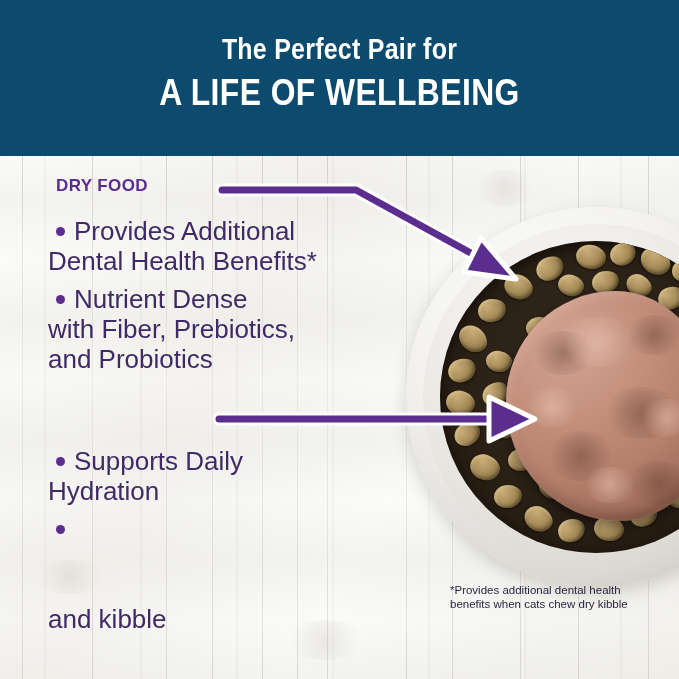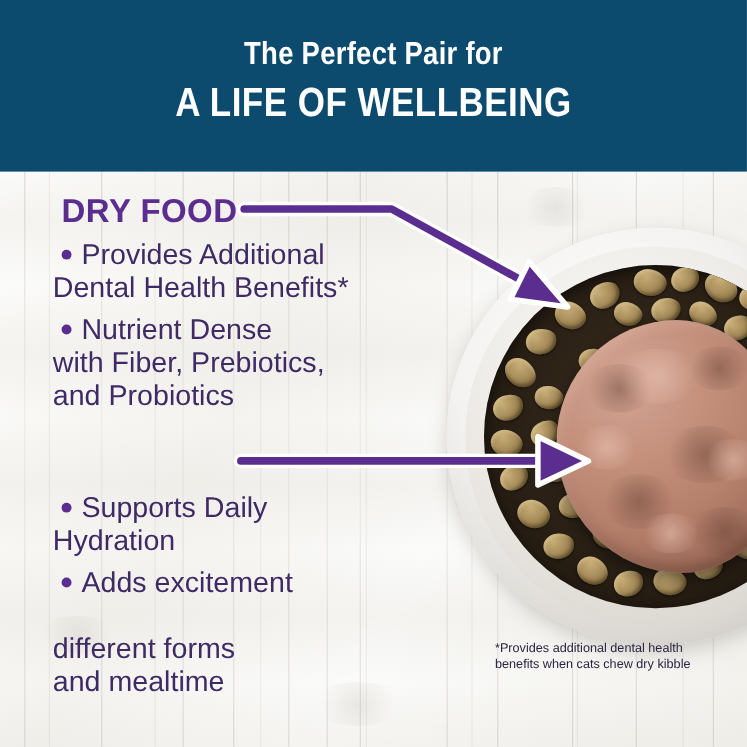--- a/index.html
+++ b/index.html
@@ -146,21 +146,21 @@
     position: absolute;
     left: 0; top: 0;
     width: 679px; height: 679px;
     pointer-events: none;
   }
 
   
   .section-head {
     position: absolute;
     color: #5b2d8e;
-    font-size: 30px;
+    font-size: 17px;
     font-weight: bold;
     letter-spacing: 0.4px;
     white-space: nowrap;
   }
   .bullet-block {
     position: absolute;
     color: #3f2a66;
     font-size: 26px;
     line-height: 30px;
     font-weight: normal;
@@ -291,24 +291,24 @@
     <span>and Probiotics</span>
   </div>
 
 
   <div class="bullet-block" style="left:48px; top:446px;">
     <span class="dot"></span><span>Supports Daily</span><br>
     <span>Hydration</span>
   </div>
 
   <div class="bullet-block" style="left:48px; top:514px;">
-    <span class="dot"></span><span>Adds excitement</span><br>
+    <span class="dot"></span><br>
     <br>
-    <span>different forms</span><br>
-    <span>and mealtime</span>
+    <br>
+    <span>and kibble</span>
   </div>
 
   <div class="footnote" style="left:450px; top:583px;">
     <span>*Provides additional dental health</span><br>
     <span>benefits when cats chew dry kibble</span>
   </div>
 
 </div>
 
 </body></html>

